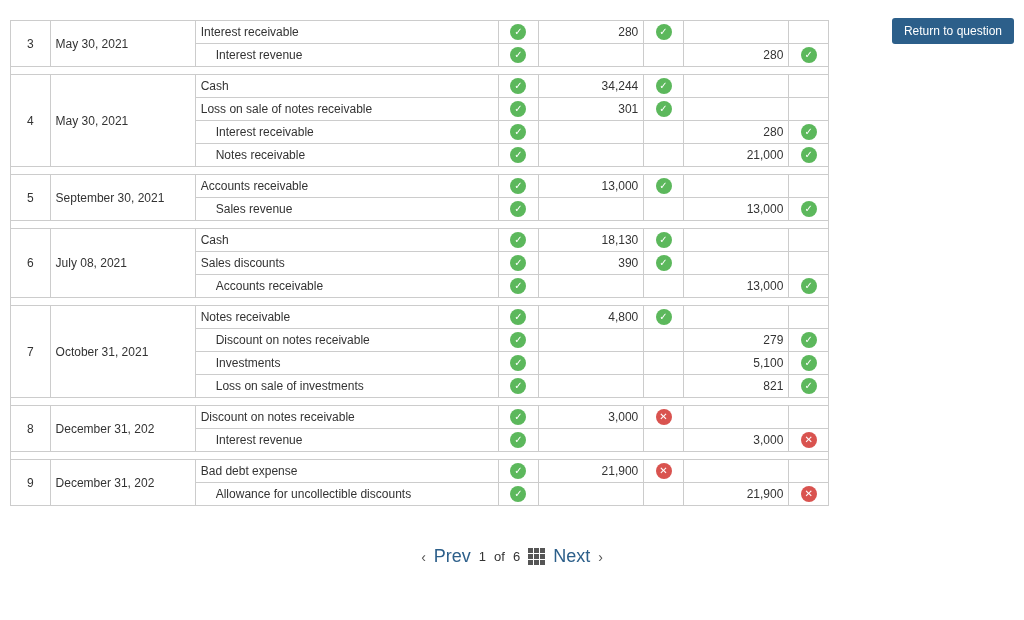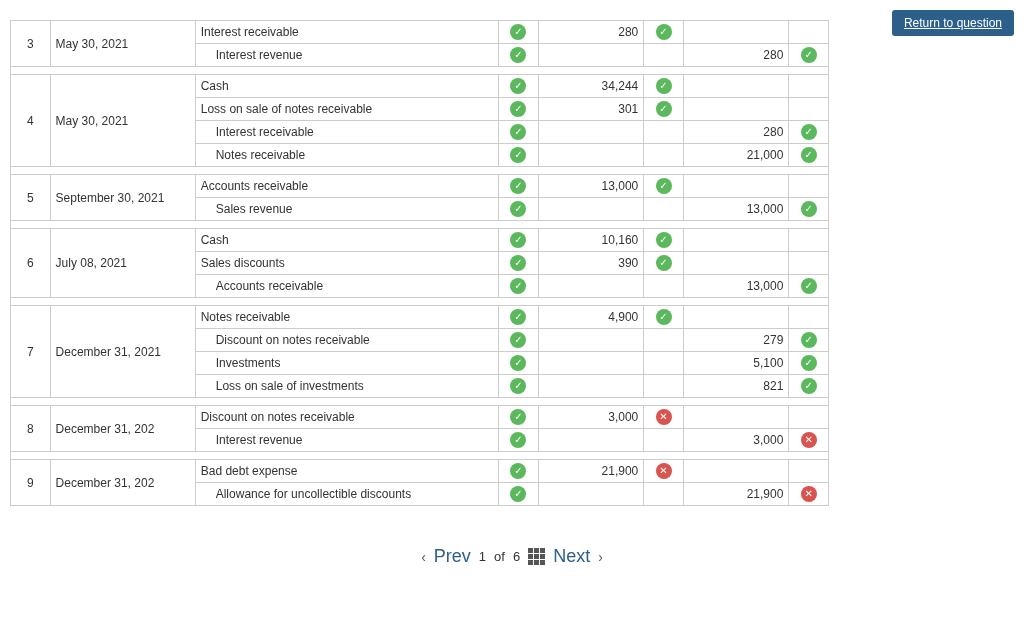--- a/index.html
+++ b/index.html
@@ -12,30 +12,29 @@
 
     .page-wrapper {
       width: 1024px;
       min-height: 620px;
       position: relative;
       padding: 0;
     }
 
     .top-right-btn {
       position: absolute;
-      top: 0;
+      top: 8px;
       right: 10px;
       background: #2c5f8a;
       color: #fff;
       border: none;
       padding: 6px 12px;
       font-size: 12px;
       cursor: pointer;
       border-radius: 3px;
-      text-decoration: underline;
     }
 
     .table-container {
       padding: 10px 195px 10px 10px;
       margin-top: 10px;
     }
 
     table {
       width: 100%;
       border-collapse: collapse;
@@ -214,21 +213,21 @@
         <td class="col-credit-check"><span class="check-green">✓</span></td>
       </tr>
           <tr class="spacer-row">
             <td colspan="8" style="height:8px; border:none; border-left:1px solid #ccc; border-right:1px solid #ccc;"></td>
           </tr>
           <tr>
         <td class="col-num" rowspan="3">6</td>
         <td class="col-date" rowspan="3">July 08, 2021</td>
         <td class="col-account">Cash</td>
         <td class="col-check"><span class="check-green">✓</span></td>
-        <td class="col-debit">10,160</td>
+        <td class="col-debit">18,130</td>
         <td class="col-debit-check"><span class="check-green">✓</span></td>
         <td class="col-credit"></td>
         <td class="col-credit-check"></td>
       </tr>
           <tr>
 
         <td class="col-account">Sales discounts</td>
         <td class="col-check"><span class="check-green">✓</span></td>
         <td class="col-debit">390</td>
         <td class="col-debit-check"><span class="check-green">✓</span></td>
@@ -242,24 +241,24 @@
         <td class="col-debit"></td>
         <td class="col-debit-check"></td>
         <td class="col-credit">13,000</td>
         <td class="col-credit-check"><span class="check-green">✓</span></td>
       </tr>
           <tr class="spacer-row">
             <td colspan="8" style="height:8px; border:none; border-left:1px solid #ccc; border-right:1px solid #ccc;"></td>
           </tr>
           <tr>
         <td class="col-num" rowspan="4">7</td>
-        <td class="col-date" rowspan="4">December 31, 2021</td>
+        <td class="col-date" rowspan="4">October 31, 2021</td>
         <td class="col-account">Notes receivable</td>
         <td class="col-check"><span class="check-green">✓</span></td>
-        <td class="col-debit">4,900</td>
+        <td class="col-debit">4,800</td>
         <td class="col-debit-check"><span class="check-green">✓</span></td>
         <td class="col-credit"></td>
         <td class="col-credit-check"></td>
       </tr>
           <tr>
 
         <td class="col-account indent">Discount on notes receivable</td>
         <td class="col-check"><span class="check-green">✓</span></td>
         <td class="col-debit"></td>
         <td class="col-debit-check"></td>

